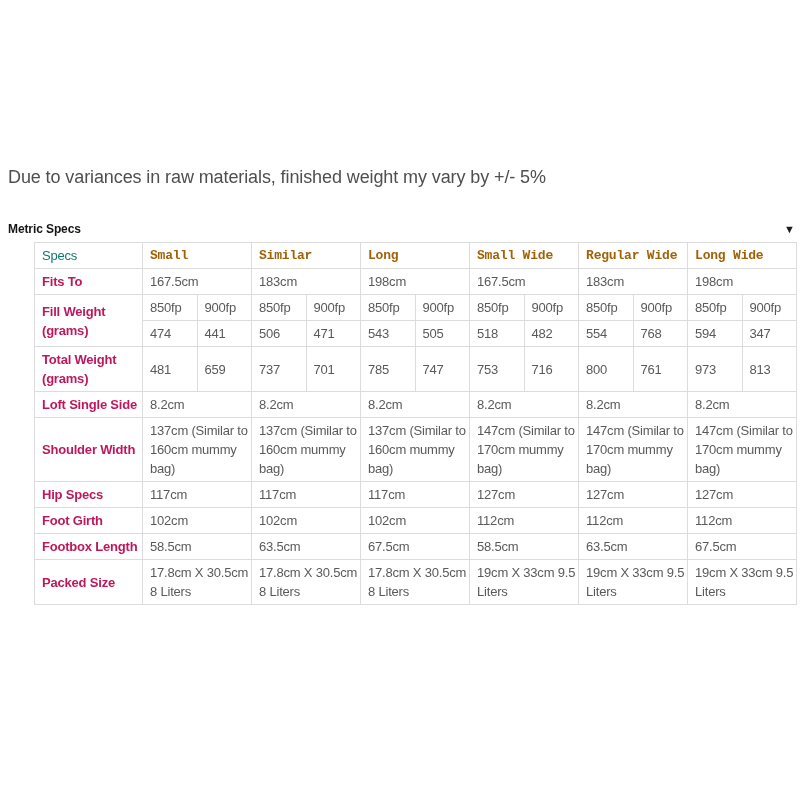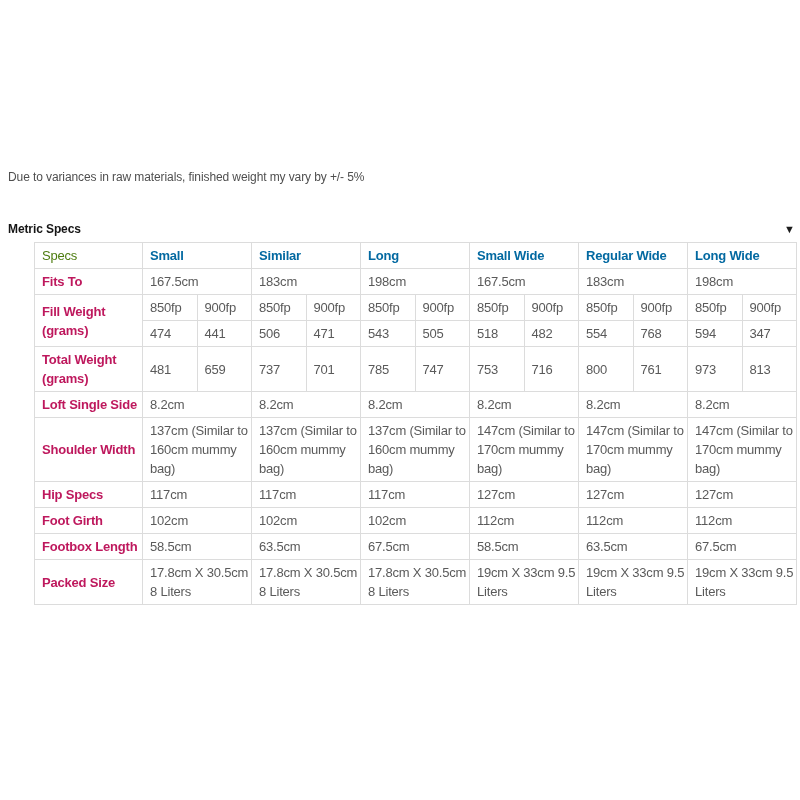--- a/index.html
+++ b/index.html
@@ -7,21 +7,21 @@
   body {
     width: 800px; height: 800px;
     background: #ffffff;
     font-family: "Liberation Sans", sans-serif;
     position: relative;
     overflow: hidden;
   }
   .disclaimer {
     position: absolute;
     left: 8px; top: 168px;
-    font-size: 12px;
+    font-size: 18px;
     line-height: 19px;
     color: #4f4f4f;
     letter-spacing: -0.1px;
   }
   .section-bar {
     position: absolute;
     left: 8px; top: 222px;
     width: 788px;
     display: flex;
     justify-content: space-between;
@@ -56,25 +56,26 @@
     border: 1px solid #dcdcdc;
     vertical-align: middle;
     text-align: left;
     line-height: 19px;
     padding: 3px 2px 3px 7px;
     letter-spacing: -0.2px;
     overflow: hidden;
   }
   th.spec-head {
     font-weight: normal;
-    color: #4d7c0f;
+    color: #0f766e;
   }
   th.size-head {
     font-weight: bold;
-    color: #0369a1;
+    color: #a16207;
+    font-family: Liberation Mono, monospace;
   }
   th.row-label {
     font-weight: bold;
     color: #be185d;
   }
   table.specs td {
     color: #5a5a5a;
     font-weight: normal;
   }
 </style>

